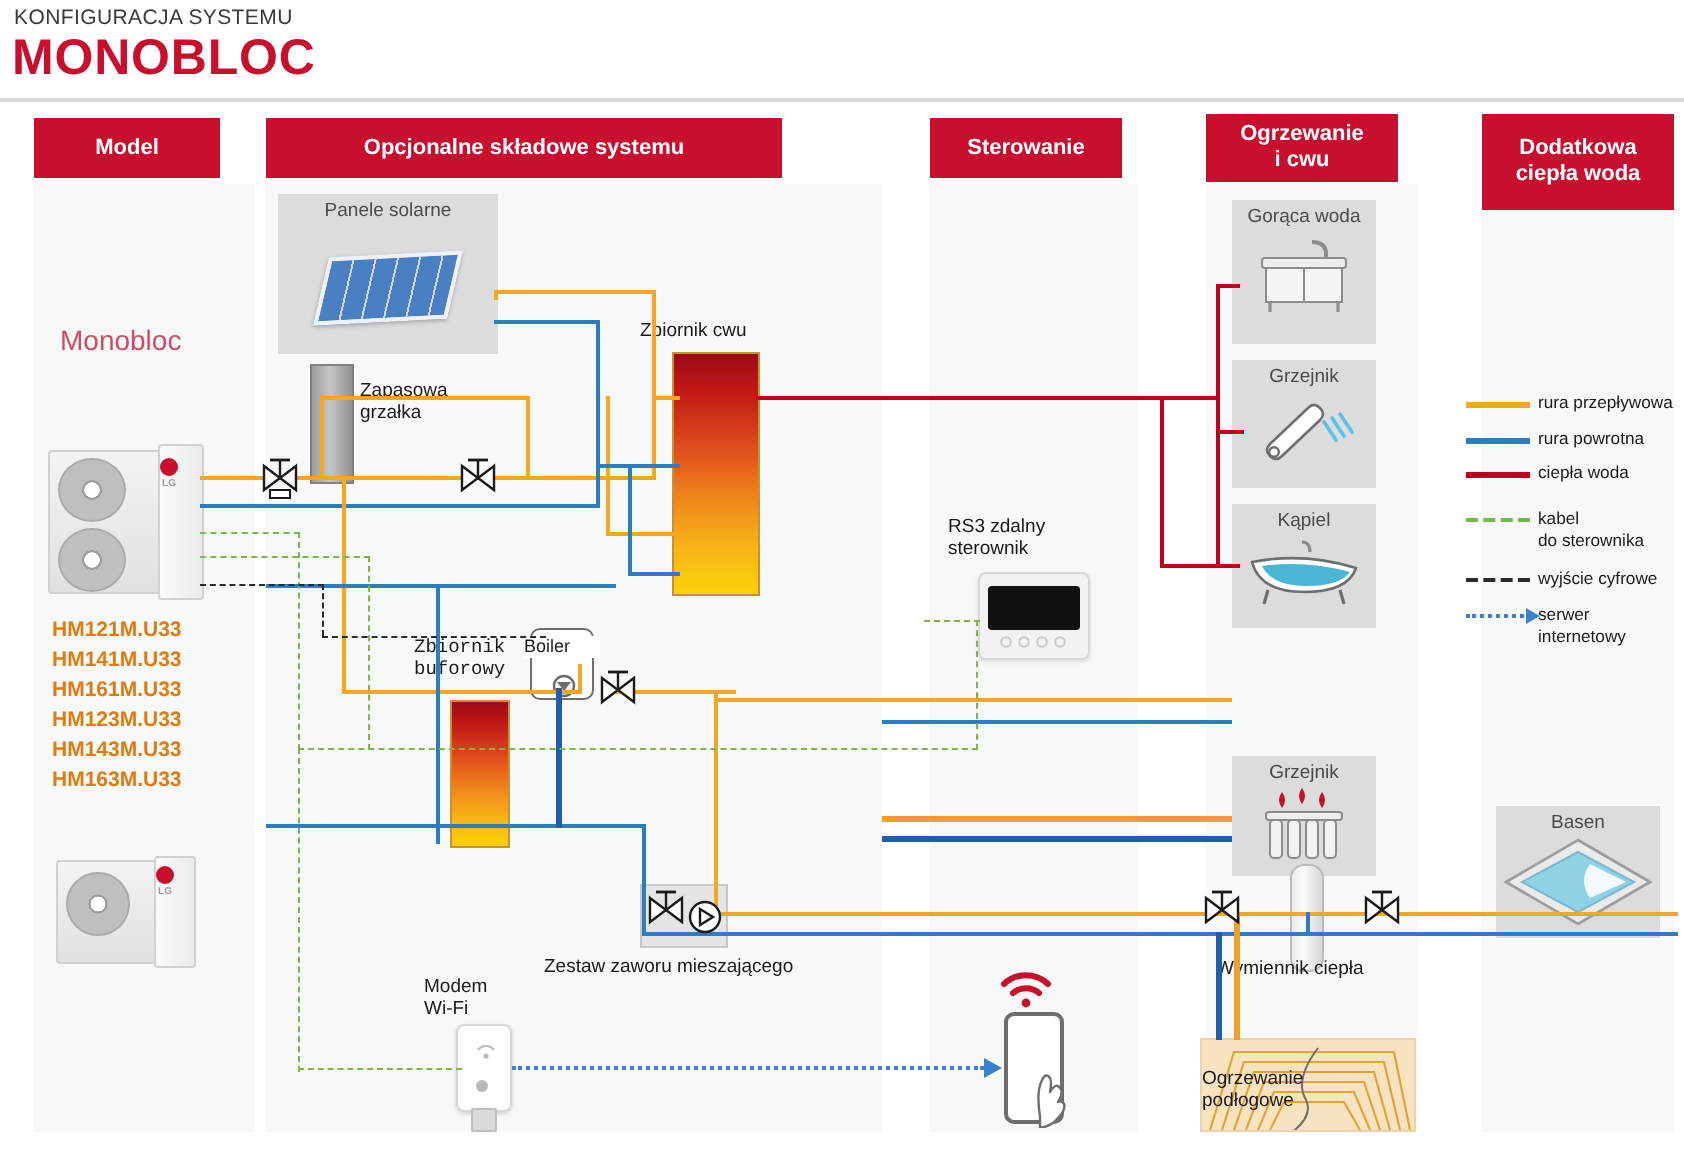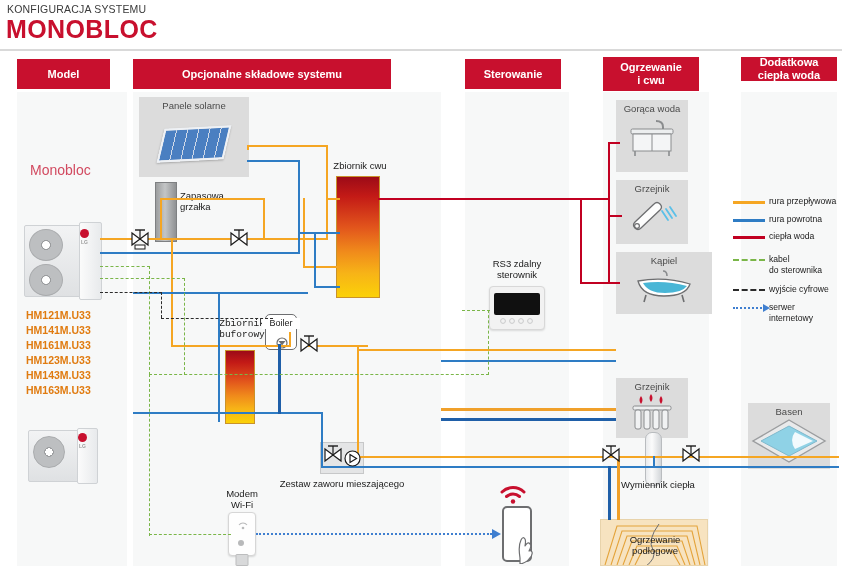--- a/index.html
+++ b/index.html
@@ -43,21 +43,21 @@
     display: flex; flex-direction: column; align-items: center;
   }
   .gbox .cap {
     font-size: 9.5px; color: #4a4a4a; margin-top: 4px; text-align: center;
     line-height: 1.15;
   }
 
   
   .lbl {
     position: absolute; font-size: 9.5px; color: #1a1a1a;
-    line-height: 1.2; text-align: center;
+    line-height: 1.2; text-align: left;
   }
   .lbl.left { text-align: left; }
 
   
   .r32 {
     position: absolute; left: 28px; top: 122px;
     font-size: 34px; font-weight: bold; color: #c8102e; letter-spacing: 0;
   }
   .r32sub {
     position: absolute; left: 30px; top: 162px;
@@ -212,21 +212,21 @@
   <div class="panel" style="left:133px; top:92px;  width:308px; height:474px;"></div>
   <div class="panel" style="left:465px; top:92px;  width:104px; height:474px;"></div>
   <div class="panel" style="left:603px; top:92px;  width:106px; height:474px;"></div>
   <div class="panel" style="left:741px; top:92px;  width:96px;  height:474px;"></div>
 
   <div class="chip" style="left:17px;  top:59px; width:93px;  height:30px;">Model</div>
   <div class="chip" style="left:133px; top:59px; width:258px; height:30px;">Opcjonalne składowe systemu</div>
   <div class="chip" style="left:465px; top:59px; width:96px;  height:30px;">Sterowanie</div>
   <div class="chip" style="left:603px; top:57px; width:96px;  height:34px; white-space:pre-line;">Ogrzewanie
 i cwu</div>
-  <div class="chip" style="left:741px; top:57px; width:96px;  height:24px; white-space:pre-line;">Dodatkowa
+  <div class="chip" style="left:741px; top:57px; width:96px;  height:48px; white-space:pre-line;">Dodatkowa
 ciepła woda</div>
 
   <div class="r32sub">Monobloc</div>
 
   <div class="odu" style="left:24px; top:222px; width:78px; height:78px;">
     <div class="face"></div>
     <div class="body"></div>
     <div class="fan" style="left:5px; top:7px;  width:34px; height:32px;"></div>
     <div class="fan" style="left:5px; top:42px; width:34px; height:32px;"></div>
     <div class="lgdot" style="right:13px; top:7px;"></div>
@@ -328,21 +328,21 @@
       <path d="M11 33 q-3 -3 0 -6 L30 9 q3 -3 6 0 q3 3 0 6 L17 33 q-3 3 -6 0 z" fill="#fdfdfd" stroke="#6d6e70" stroke-width="1.3"></path>
       <circle cx="13" cy="31" r="2.4" fill="none" stroke="#6d6e70" stroke-width="1.2"></circle>
       <g stroke="#5bc0e8" stroke-width="1.8" stroke-linecap="round">
         <line x1="38" y1="16" x2="44" y2="25"></line>
         <line x1="42" y1="14" x2="48" y2="23"></line>
         <line x1="46" y1="12" x2="52" y2="21"></line>
       </g>
     </svg>
   </div>
 
-  <div class="gbox" style="left:616px; top:252px; width:96px; height:62px;">
+  <div class="gbox" style="left:616px; top:252px; width:72px; height:62px;">
     <div class="cap">Kąpiel</div>
     <svg width="62" height="38" viewBox="0 0 62 38">
       <path d="M30 4 q4 0 4 5" fill="none" stroke="#8a8c8e" stroke-width="1.6"></path>
       <path d="M5 14 q26 -5 52 3 q-4 12 -26 12 q-22 0 -26 -15 z" fill="#ffffff" stroke="#6d6e70" stroke-width="1.3"></path>
       <path d="M10 16 q22 -3 44 3 q-5 7 -22 7 q-17 0 -22 -10 z" fill="#49b6d6"></path>
       <line x1="13" y1="28" x2="11" y2="35" stroke="#6d6e70" stroke-width="1.6"></line>
       <line x1="49" y1="28" x2="51" y2="35" stroke="#6d6e70" stroke-width="1.6"></line>
     </svg>
   </div>
 

